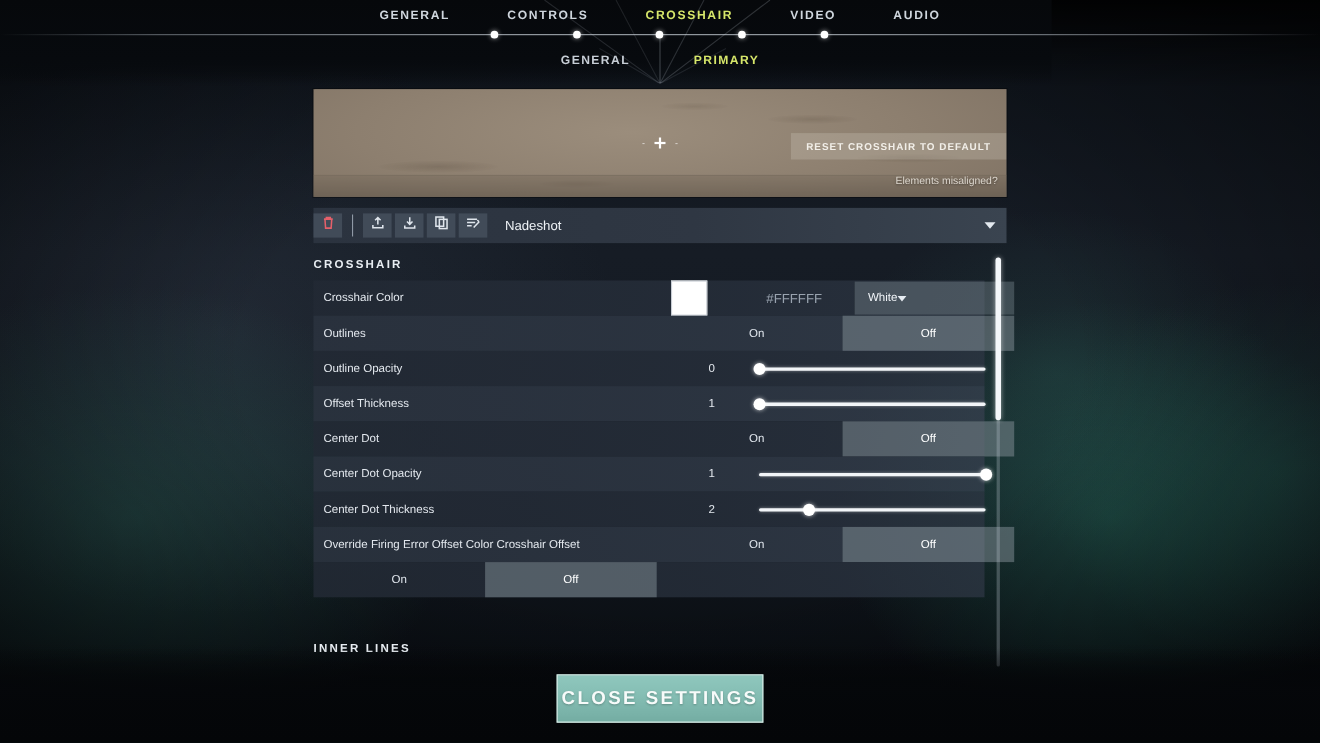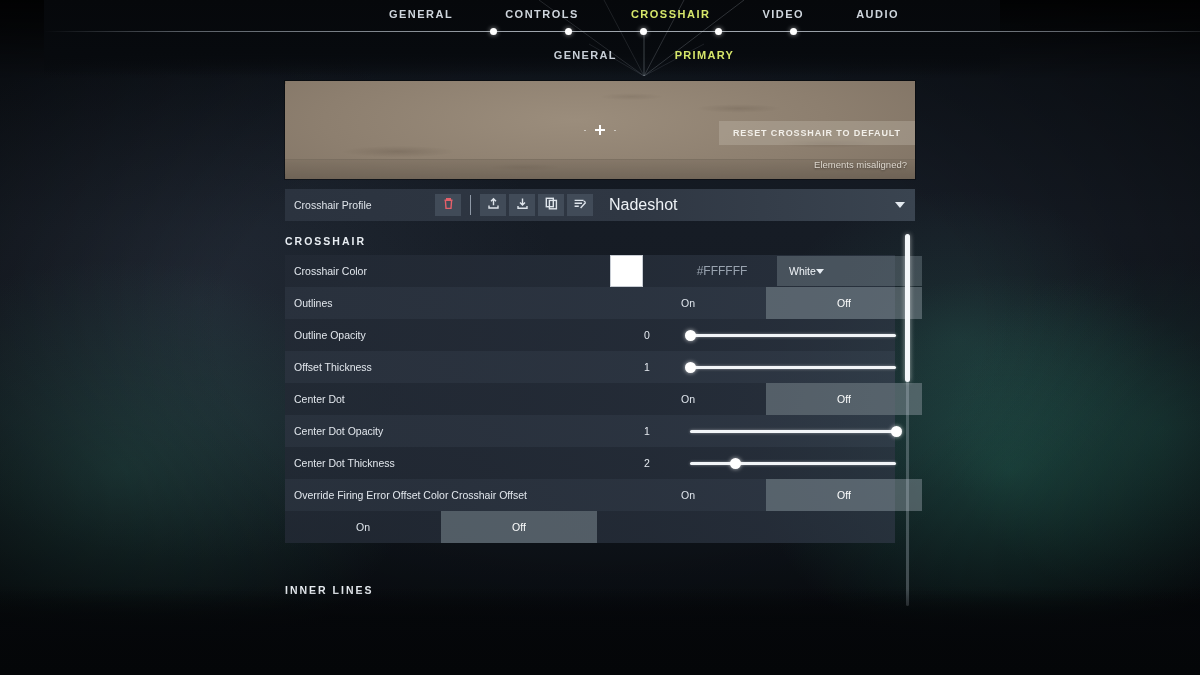--- a/index.html
+++ b/index.html
@@ -36,21 +36,20 @@
     background:
       radial-gradient(ellipse 900px 520px at 600px 330px, rgba(0,0,0,0) 42%, rgba(0,0,0,0.55) 100%),
       linear-gradient(180deg, rgba(0,0,0,0.85) 0px, rgba(0,0,0,0.0) 80px),
       linear-gradient(0deg, rgba(0,0,0,0.9) 0px, rgba(0,0,0,0.0) 90px);
   }
 
   
   .topnav {
     position: absolute; left: 0; top: 0; width: 956px; height: 76px;
     background: linear-gradient(180deg, #06080b 0%, #070a0e 70%, rgba(7,10,14,0.0) 100%);
-    margin-left: 44px;
   }
   .nav-deco { position: absolute; left:0; top:0; width:1200px; height:76px; overflow:hidden; }
   .nav-rail {
     position: absolute; left: 0; top: 31px; width: 1200px; height: 1px;
     background: linear-gradient(90deg, rgba(190,200,210,0.0) 0%, rgba(190,200,210,0.45) 12%, rgba(210,218,226,0.75) 40%, rgba(210,218,226,0.75) 62%, rgba(190,200,210,0.45) 88%, rgba(190,200,210,0.0) 100%);
   }
   .nav-items {
     position: absolute; left: 0; top: 8px; width: 1200px;
     display: flex; justify-content: center; gap: 44px;
   }
@@ -129,21 +128,21 @@
   .profile-icons { display: flex; align-items: center; gap: 3px; }
   .ibtn {
     width: 26px; height: 22px; display: flex; align-items: center; justify-content: center;
     background: #414b58; cursor: pointer;
   }
   .ibtn.danger svg { stroke: #e5606a; }
   .ibtn svg { stroke: #dfe5ec; fill: none; stroke-width: 1.4; }
   .idivider { width: 1px; height: 20px; background: #8f99a6; margin: 0 6px; align-self: center; }
   .profile-select {
     flex: 1; display: flex; align-items: center; justify-content: space-between;
-    padding: 0 10px 0 16px; font-size: 16px; color: #eef2f6; cursor: pointer;
+    padding: 0 10px 0 16px; font-size: 12px; color: #eef2f6; cursor: pointer;
   }
   .caret { width:0;height:0;border-left:5px solid transparent;border-right:5px solid transparent;border-top:6px solid #e3e9ef; }
 
   
   .section-title {
     position: absolute; left: 285px; font-size: 10.5px; letter-spacing: 2px;
     font-weight: 700; color: #e8edf2;
   }
   .list { position: absolute; left: 285px; top: 255px; width: 610px; }
   .row {
@@ -274,21 +273,20 @@
       <div class="ch-v"></div>
       <div class="ch-h"></div>
       <div class="ch-lp"></div>
       <div class="ch-rp"></div>
     </div>
     <div class="reset-btn">RESET CROSSHAIR TO DEFAULT</div>
     <div class="misaligned">Elements misaligned?</div>
   </div>
 
   <div class="profile-bar">
-    <div class="profile-label">Crosshair Profile</div>
     <div class="profile-icons">
       <div class="ibtn danger">
         <span>
           <svg width="11" height="13" viewBox="0 0 11 13">
             <path d="M1.5 3.2h8M3.7 3.2V1.7h3.6v1.5M2.4 3.2l.6 8.2h5l.6-8.2"></path>
           </svg>
         </span>
       </div>
       <div class="idivider"></div>
       <div class="ibtn">
@@ -427,14 +425,15 @@
     </div>
 
   </div>
 
   <div class="section-title" style="top:584px">INNER LINES</div>
 
   <div class="sb-track"></div>
   <div class="sb-thumb"></div>
 
   <div class="bottom-fade"></div>
+  <div class="close-btn">CLOSE SETTINGS</div>
 
 </div>
 
 </body></html>

